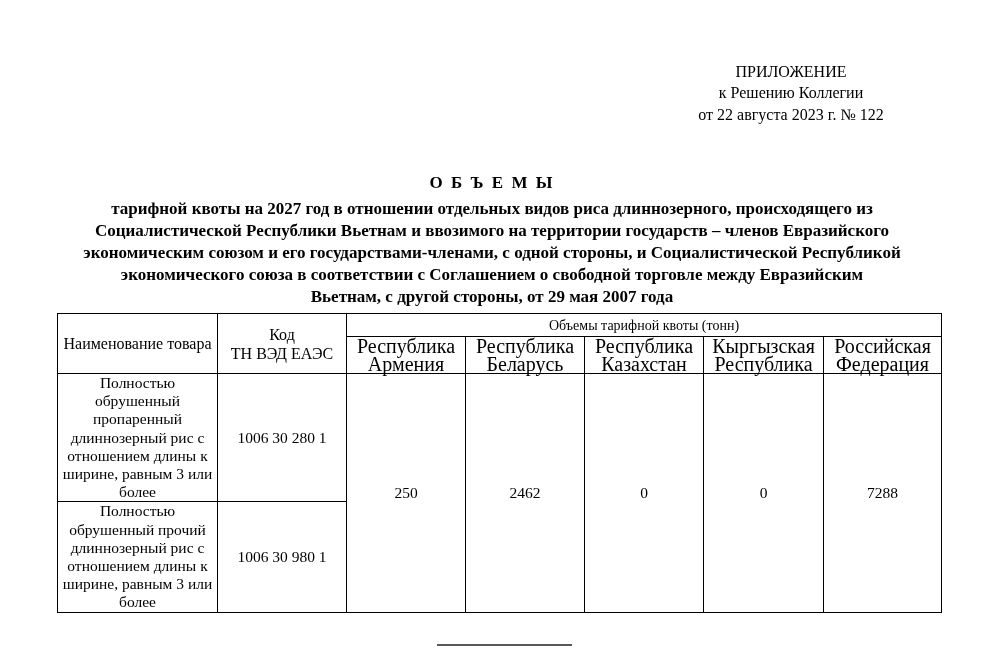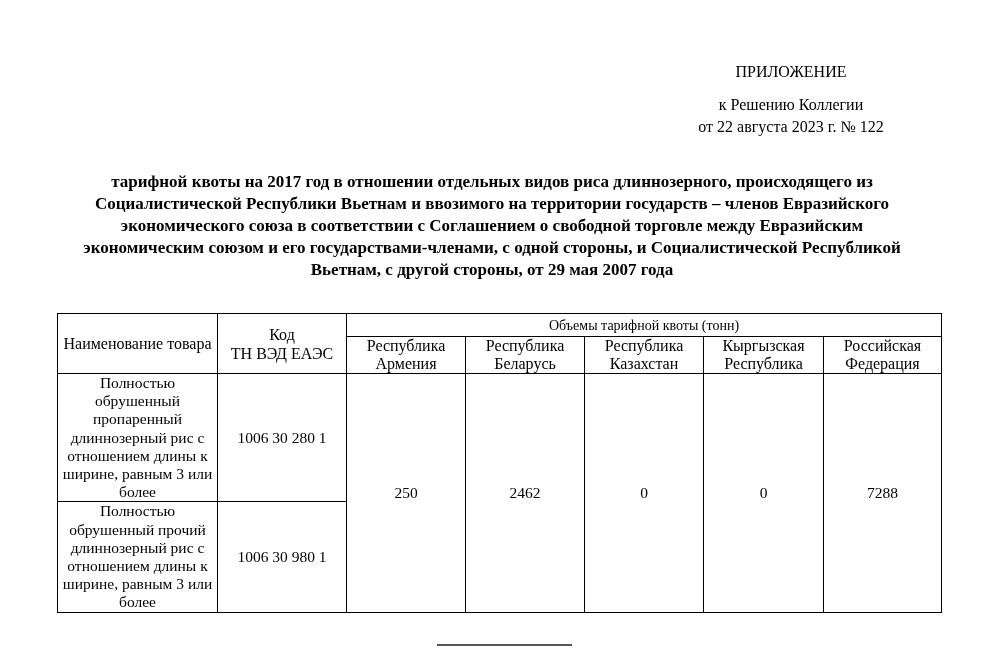--- a/index.html
+++ b/index.html
@@ -16,21 +16,21 @@
   .appendix-block {
     position: absolute;
     top: 62px;
     left: 640px;
     width: 302px;
     text-align: center;
     font-size: 16px;
   }
   .appendix-label {
     line-height: 20px;
-    margin-bottom: 12px;
+    margin-bottom: 0;
   }
   .appendix-line {
     line-height: 21.5px;
   }
 
   
   .title-block {
     position: absolute;
     top: 171px;
     left: 40px;
@@ -67,21 +67,21 @@
     padding: 0;
   }
   tr.group-header-row { height: 23px; }
   tr.country-header-row { height: 37px; }
   tr.body-row-1 { height: 126px; }
   tr.body-row-2 { height: 110px; }
 
   .cell-group-header { font-size: 14px; line-height: 19px; }
   .cell-product-header { font-size: 16px; }
   .cell-code-header { font-size: 16px; line-height: 19px; white-space: pre-line; }
-  .cell-country-header { font-size: 16px; line-height: 18px; white-space: pre-line; }
+  .cell-country-header { font-size: 20px; line-height: 18px; white-space: pre-line; }
 
   .cell-product-name {
     vertical-align: top;
     text-align: left;
     padding: 2px 8px 2px 5px;
     line-height: 18.2px;
   }
   .cell-code { font-size: 15.5px; }
   .cell-quota { font-size: 15.5px; }
 
@@ -98,24 +98,25 @@
 </head>
 <body>
 
 <div class="appendix-block">
   <div class="appendix-label">ПРИЛОЖЕНИЕ</div>
   <div class="appendix-line">к Решению Коллегии</div>
   <div class="appendix-line">от 22 августа 2023 г. № 122</div>
 </div>
 
 <div class="title-block">
-  <div class="title-line">тарифной квоты на 2017 год в отношении отдельных видов риса длиннозерного, происходящего из</div>
+  <div class="title-heading">О Б Ъ Е М Ы</div>
+  <div class="title-line">тарифной квоты на 2027 год в отношении отдельных видов риса длиннозерного, происходящего из</div>
   <div class="title-line">Социалистической Республики Вьетнам и ввозимого на территории государств – членов Евразийского</div>
+  <div class="title-line">экономическим союзом и его государствами-членами, с одной стороны, и Социалистической Республикой</div>
   <div class="title-line">экономического союза в соответствии с Соглашением о свободной торговле между Евразийским</div>
-  <div class="title-line">экономическим союзом и его государствами-членами, с одной стороны, и Социалистической Республикой</div>
   <div class="title-line">Вьетнам, с другой стороны, от 29 мая 2007 года</div>
 </div>
 
 <table class="quota-table">
   <colgroup>
     <col style="width:160px">
     <col style="width:129px">
     <col style="width:119px">
     <col style="width:119px">
     <col style="width:119px">

